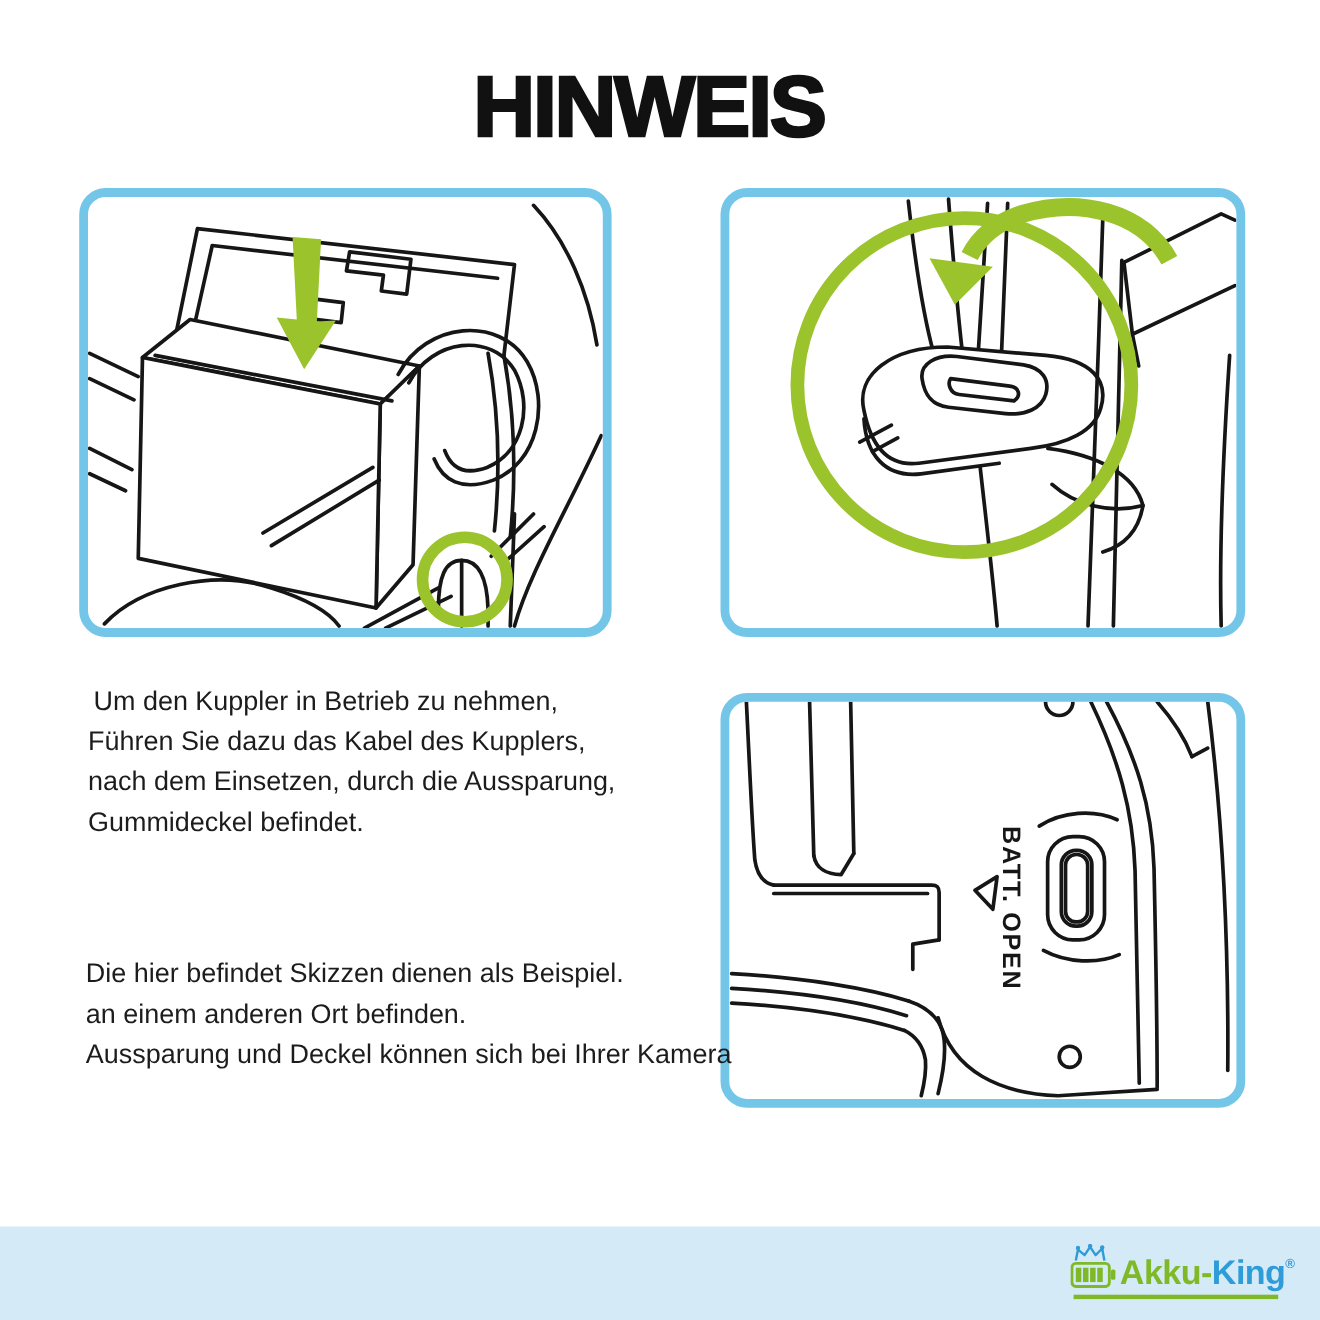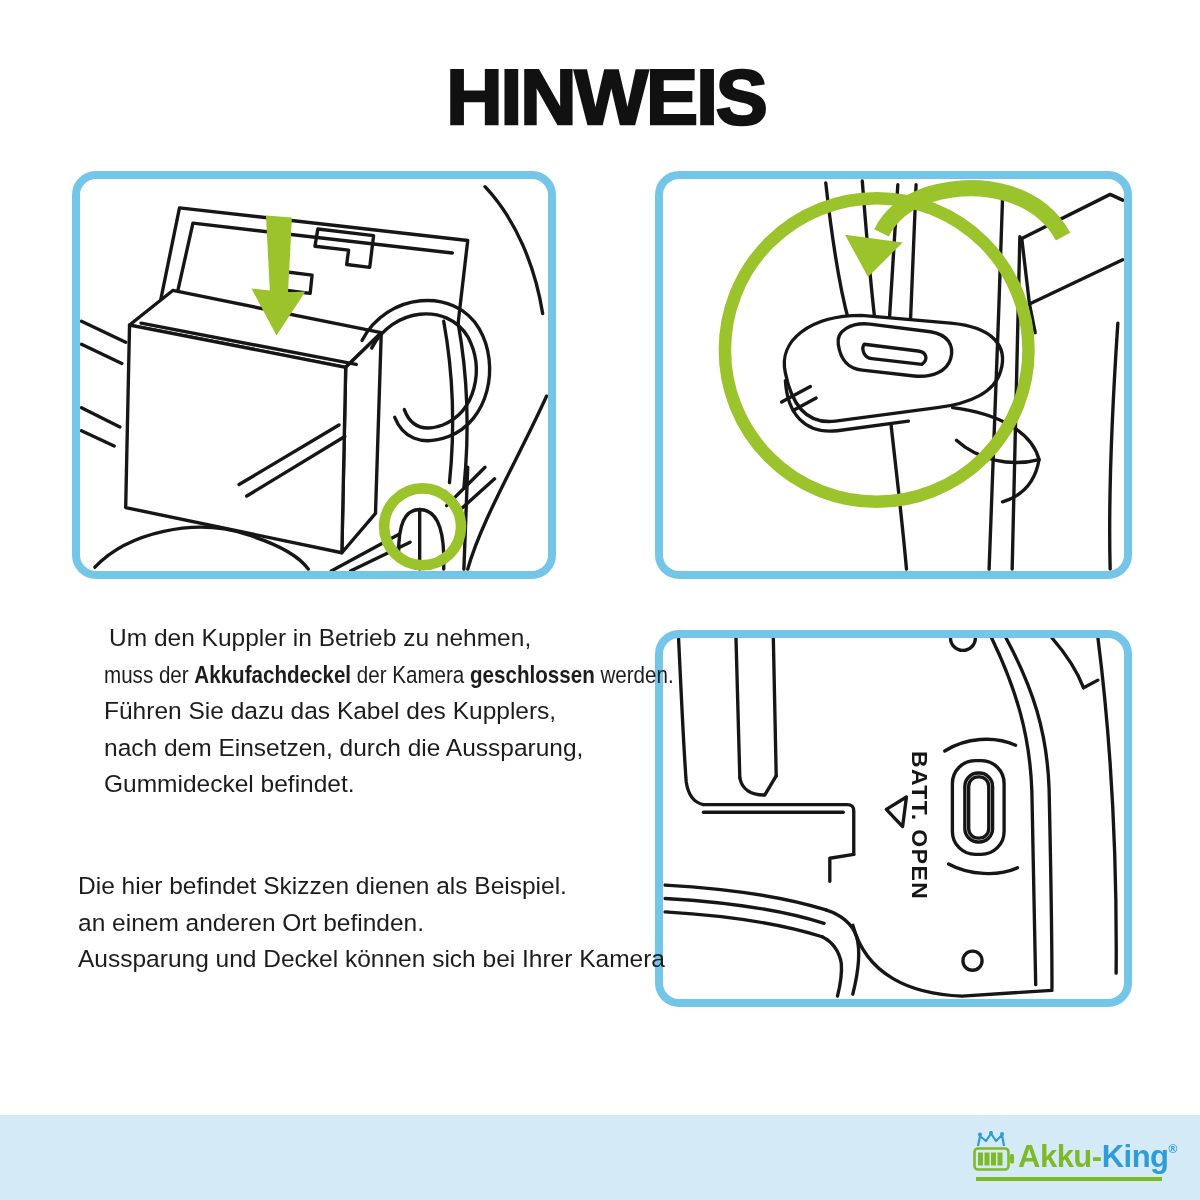--- a/index.html
+++ b/index.html
@@ -2,33 +2,33 @@
 <html><head>
 <meta charset="utf-8">
 <style>
   html,body{margin:0;padding:0;}
   body{
     width:1200px;height:1200px;position:relative;overflow:hidden;
     background:#ffffff;font-family:"Liberation Sans",sans-serif;color:#1c1c1c;
   }
   .page-title{
     position:absolute;left:0;top:52px;width:1180px;text-align:center;
-    font-size:78px;font-weight:700;letter-spacing:-2px;color:#111;padding-left:16px;
+    font-size:78px;font-weight:700;letter-spacing:-2px;color:#111;
     -webkit-text-stroke:2.5px #111;
   }
   .panel{
     position:absolute;background:#fff;border:8px solid #74c6e9;border-radius:24px;
     box-sizing:border-box;overflow:hidden;
   }
   #panel-insert{left:72px;top:171px;width:484px;height:408px;}
   #panel-closeup{left:655px;top:171px;width:477px;height:408px;}
   #panel-door{left:655px;top:630px;width:477px;height:377px;}
   .panel svg{position:absolute;left:0;top:0;width:100%;height:100%;}
   .para{position:absolute;font-size:24.5px;line-height:36.6px;white-space:nowrap;color:#1c1c1c;}
-  #para1{left:80px;top:620px;margin-left:24px;}
+  #para1{left:80px;top:620px;}
   #para2{left:78px;top:868px;}
   .indent1{padding-left:5px;}
   .condense{display:inline-block;transform:scaleX(0.84);transform-origin:0 50%;white-space:nowrap;}
   .b{font-weight:bold;}
   .footer-band{position:absolute;left:0;top:1115px;width:1200px;height:85px;background:#d5eaf7;}
   .logo{position:absolute;left:973px;top:1131px;width:205px;height:54px;}
   .logo-crown{position:absolute;left:2px;top:0px;}
   .logo-batt{position:absolute;left:0px;top:15px;}
   .logo-text{
     position:absolute;left:45px;top:8px;font-size:31px;font-weight:bold;
@@ -147,25 +147,20 @@
       <path d="M296,236 C318,248 348,249 368,240"></path>
       <circle cx="321" cy="337" r="10"></circle>
       <polygon points="252,166 248,197 231,179"></polygon>
     </g>
     <text transform="translate(258,118) rotate(90)" font-size="24" font-weight="bold" letter-spacing="1.5" fill="#161616" font-family="Liberation Sans, sans-serif">BATT. OPEN</text>
   </svg>
 </div>
 
 <div class="para" id="para1">
   <div class="indent1">Um den Kuppler in Betrieb zu nehmen,</div>
-  <div>
-    <span class="condense">
-      <span>muss der </span><span class="b">Akkufachdeckel</span><span> der Kamera </span><span class="b">geschlossen</span><span> werden.</span>
-    </span>
-  </div>
   <div>Führen Sie dazu das Kabel des Kupplers,</div>
   <div>nach dem Einsetzen, durch die Aussparung,</div>
   <div>Gummideckel befindet.</div>
 </div>
 
 <div class="para" id="para2">
   <div>Die hier befindet Skizzen dienen als Beispiel.</div>
   <div>an einem anderen Ort befinden.</div>
   <div>Aussparung und Deckel können sich bei Ihrer Kamera</div>
 </div>

